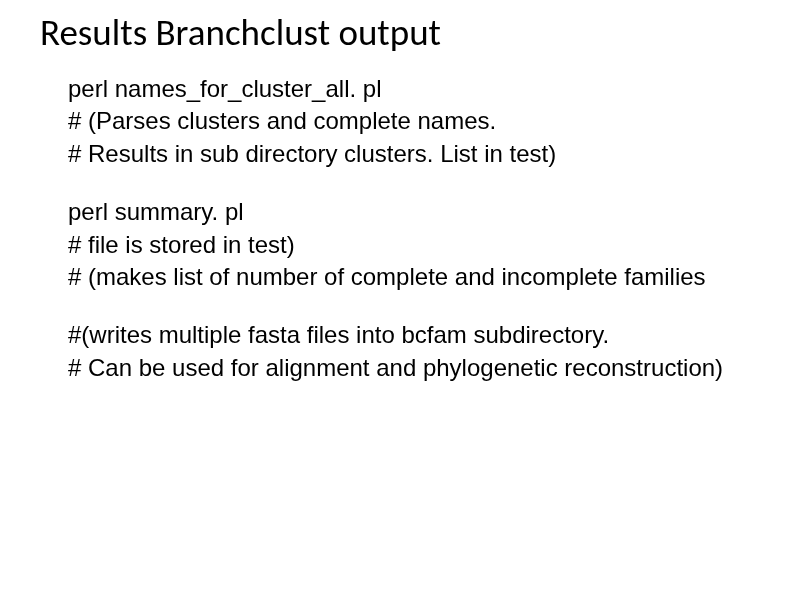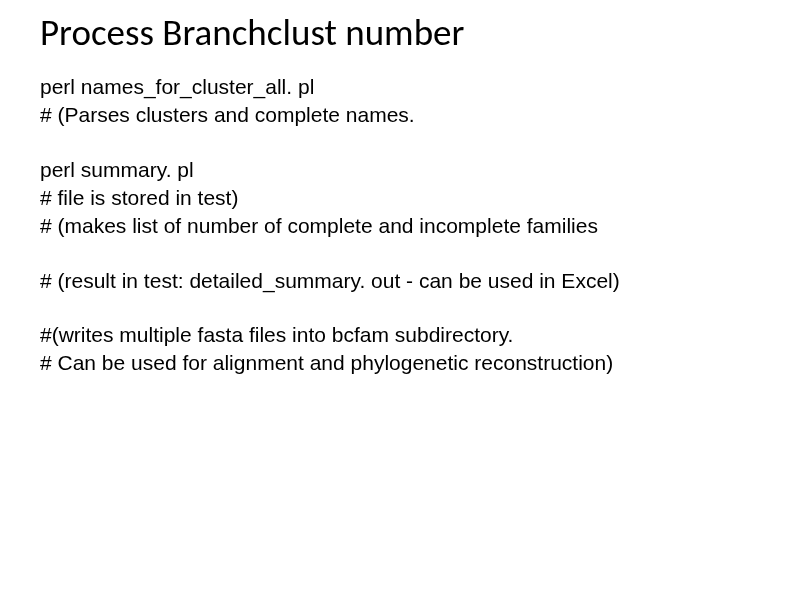--- a/index.html
+++ b/index.html
@@ -17,49 +17,50 @@
     box-sizing: border-box;
   }
   .title {
     font-family: Calibri, Arial, sans-serif;
     font-size: 37px;
     font-weight: 400;
     margin: 0 0 18px 0;
     letter-spacing: 0px;
   }
   .block {
-    font-size: 21px;
+    font-size: 24px;
     line-height: 1.35;
     margin-bottom: 26px;
+    margin-left: 28px;
   }
   .block:last-child {
     margin-bottom: 0;
   }
   .line {
     display: block;
   }
 </style>
 </head>
 <body>
 
 <div class="slide">
-  <h1 class="title">Process Branchclust number</h1>
+  <h1 class="title">Results Branchclust output</h1>
 
   <div class="block">
     <span class="line">perl names_for_cluster_all. pl</span>
     <span class="line">#  (Parses clusters and complete names.</span>
+    <span class="line">#  Results in sub directory clusters. List in test)</span>
   </div>
 
   <div class="block">
     <span class="line">perl summary. pl</span>
     <span class="line"># file is stored in test)</span>
     <span class="line"># (makes list of number of complete and incomplete families</span>
   </div>
 
   <div class="block">
-    <span class="line"># (result in test: detailed_summary. out - can be used in Excel)</span>
   </div>
 
   <div class="block">
     <span class="line">#(writes multiple fasta files into bcfam subdirectory.</span>
     <span class="line"># Can be used for alignment and phylogenetic reconstruction)</span>
   </div>
 </div>
 
 </body></html>

